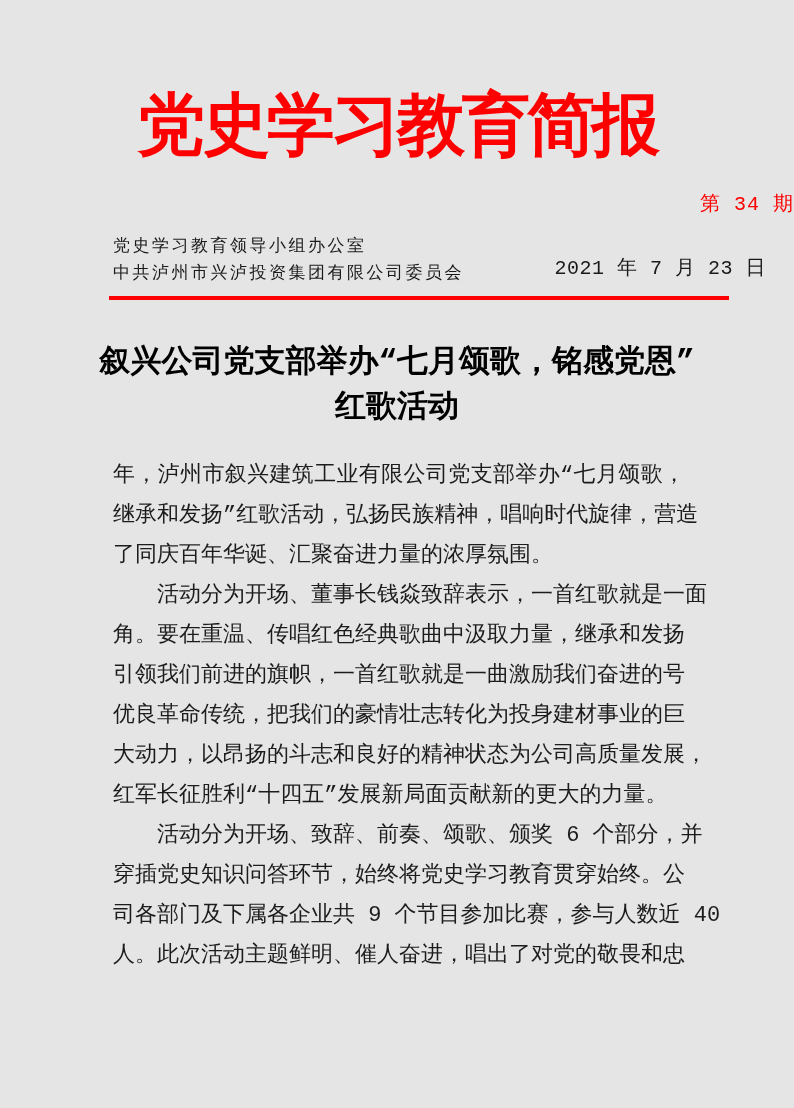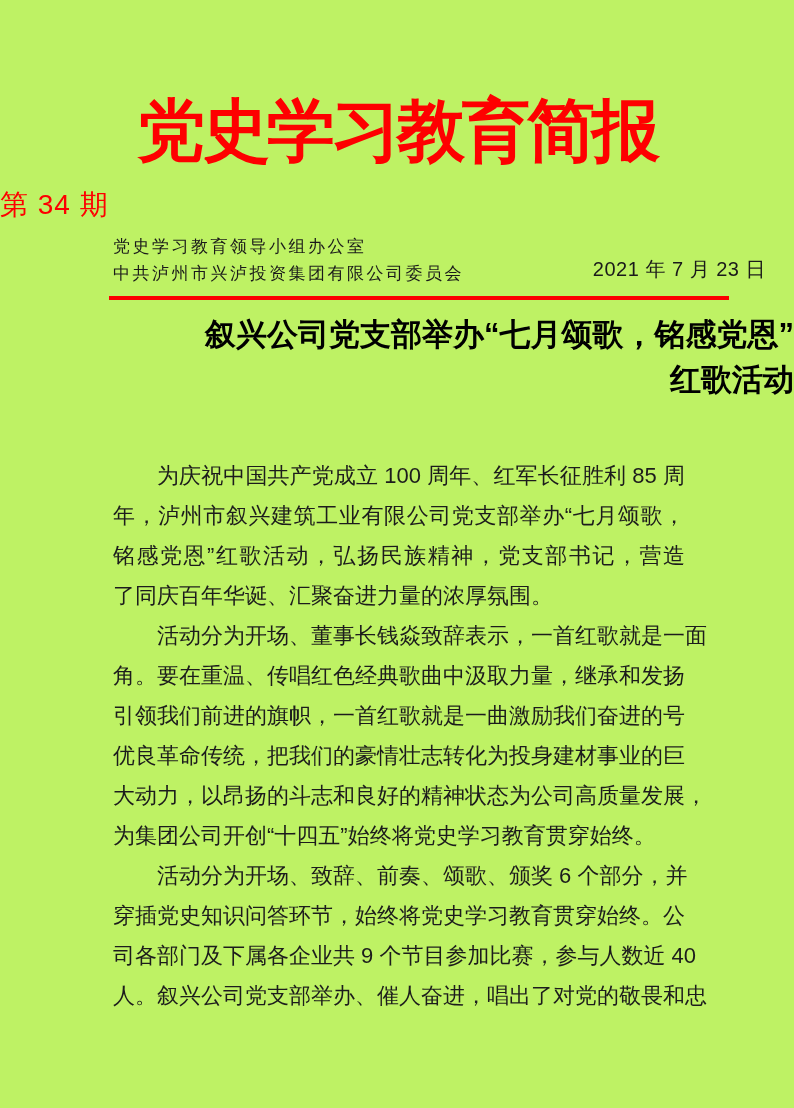--- a/index.html
+++ b/index.html
@@ -4,42 +4,42 @@
 <style>
   html, body {
     margin: 0;
     padding: 0;
     background: #ffffff;
   }
   .page {
     position: relative;
     width: 794px;
     height: 1108px;
-    background: #bef264;
+    background: #e5e5e5;
     overflow: hidden;
-    font-family: Liberation Sans, sans-serif;
+    font-family: Liberation Mono, monospace;
     color: #1a1a1a;
   }
   .masthead-title {
     position: absolute;
     left: 0; right: 0;
     top: 96px;
     text-align: center;
     font-size: 68px;
     line-height: 1;
     font-weight: bold;
     letter-spacing: -3px;
     color: #fe0000;
   }
   .issue {
     position: absolute;
     left: 0; right: 0;
     top: 194px;
-    text-align: left;
-    font-size: 28px;
+    text-align: right;
+    font-size: 20px;
     line-height: 22px;
     letter-spacing: 1px;
     color: #fe0000;
   }
   .org-block {
     position: absolute;
     left: 113px;
     top: 233px;
     font-size: 17px;
     line-height: 27px;
@@ -59,22 +59,22 @@
     position: absolute;
     left: 109px;
     top: 296px;
     width: 620px;
     height: 4px;
     background: #fe0000;
   }
   .article-title {
     position: absolute;
     left: 0; right: 0;
-    top: 312px;
-    text-align: right;
+    top: 340px;
+    text-align: center;
     font-size: 31px;
     line-height: 45px;
     font-weight: bold;
     color: #000000;
   }
   .body-text {
     position: absolute;
     left: 113px;
     top: 456px;
     width: 572px;
@@ -114,37 +114,36 @@
   <div class="red-rule"></div>
 
   <div class="article-title">
     <div>叙兴公司党支部举办“七月颂歌，铭感党恩”</div>
     <div>红歌活动</div>
   </div>
 
   <div class="body-text">
 
     <div>
-      <div class="line indent">为庆祝中国共产党成立 100 周年、红军长征胜利 85 周</div>
       <div class="line">年，泸州市叙兴建筑工业有限公司党支部举办“七月颂歌，</div>
-      <div class="line">铭感党恩”红歌活动，弘扬民族精神，党支部书记，营造</div>
+      <div class="line">继承和发扬”红歌活动，弘扬民族精神，唱响时代旋律，营造</div>
       <div class="line para-end">了同庆百年华诞、汇聚奋进力量的浓厚氛围。</div>
     </div>
 
     <div>
       <div class="line indent">活动分为开场、董事长钱焱致辞表示，一首红歌就是一面</div>
       <div class="line">角。要在重温、传唱红色经典歌曲中汲取力量，继承和发扬</div>
       <div class="line">引领我们前进的旗帜，一首红歌就是一曲激励我们奋进的号</div>
       <div class="line">优良革命传统，把我们的豪情壮志转化为投身建材事业的巨</div>
       <div class="line">大动力，以昂扬的斗志和良好的精神状态为公司高质量发展，</div>
-      <div class="line para-end">为集团公司开创“十四五”始终将党史学习教育贯穿始终。</div>
+      <div class="line para-end">红军长征胜利“十四五”发展新局面贡献新的更大的力量。</div>
     </div>
 
     <div>
       <div class="line indent">活动分为开场、致辞、前奏、颂歌、颁奖 6 个部分，并</div>
       <div class="line">穿插党史知识问答环节，始终将党史学习教育贯穿始终。公</div>
       <div class="line">司各部门及下属各企业共 9 个节目参加比赛，参与人数近 40</div>
-      <div class="line">人。叙兴公司党支部举办、催人奋进，唱出了对党的敬畏和忠</div>
+      <div class="line">人。此次活动主题鲜明、催人奋进，唱出了对党的敬畏和忠</div>
     </div>
 
   </div>
 
 </div>
 
 </body></html>

